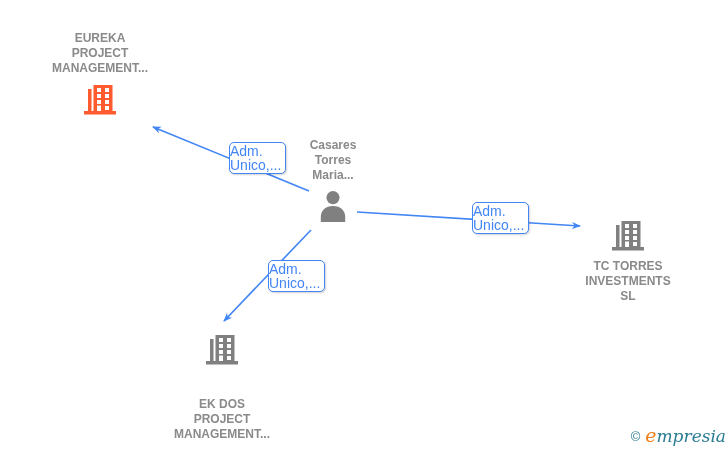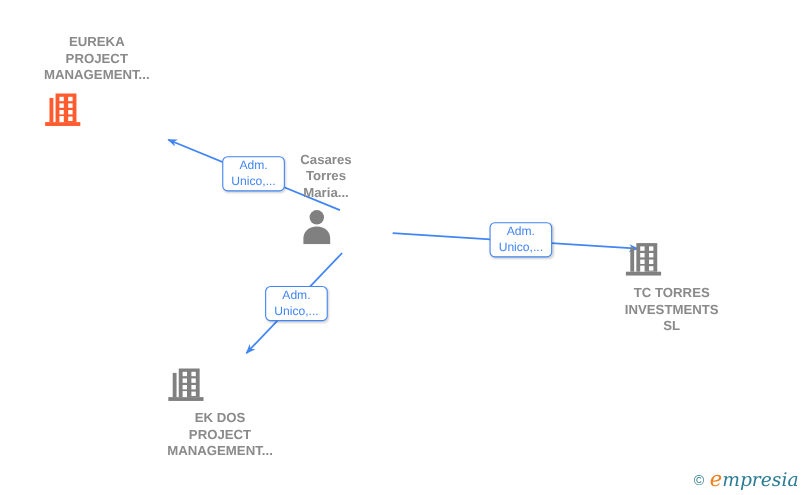--- a/index.html
+++ b/index.html
@@ -8,44 +8,44 @@
     width:728px;height:450px;
     background:#ffffff;
     overflow:hidden;
     font-family:"Liberation Sans", sans-serif;
   }
   .edges{position:absolute;left:0;top:0;width:728px;height:450px;}
   .edges line{stroke:#4285f4;stroke-width:1.6;fill:none;}
 
   .node{
     position:absolute;
-    display:flex;flex-direction:column;align-items:flex-start;
+    display:flex;flex-direction:column;align-items:center;
     width:120px;text-align:center;
     cursor:pointer;
   }
   .node-label{
     color:#8a8a8a;font-size:12px;font-weight:bold;line-height:15px;
   }
   .node-label span{display:block;}
   .node-icon{flex:0 0 auto;}
   .icon-gap-below{margin-top:7px;}
   .icon-gap-above{margin-bottom:6px;}
 
   .edge-label{
     position:absolute;
     width:55px;
     background:#ffffff;
     border:1px solid #4285f4;
     border-radius:5px;
     box-shadow:1px 1px 2px rgba(0,0,0,0.18);
     color:#4285f4;
-    font-size:11px;line-height:14px;
-    text-align:center;
+    font-size:14px;line-height:14px;
     padding:1px 0;
     cursor:pointer;
+    margin-left:27px;
   }
   .edge-label span{display:block;}
 
   .watermark{
     position:absolute;right:2px;bottom:3px;
     font-family:"DejaVu Serif", serif;
     font-style:italic;
     font-size:17px;line-height:20px;
     white-space:nowrap;
     text-align:center;
@@ -128,21 +128,21 @@
       <span>Casares</span>
       <span>Torres</span>
       <span>Maria...</span>
     </div>
     <svg class="node-icon icon-gap-below" width="30" height="32" viewBox="0 0 32 34" fill="#808080">
       <circle cx="16" cy="8" r="7"></circle>
       <path d="M16,17 c-8,0 -13,5 -13,11.5 L3,34 L29,34 L29,28.5 c0,-6.5 -5,-11.5 -13,-11.5 z"></path>
     </svg>
   </div>
 
-  <div class="node" style="left:152px;top:333px;">
+  <div class="node" style="left:162px;top:333px;gap:24px;">
     <svg class="node-icon icon-gap-above" width="34" height="34" viewBox="0 0 34 34" fill="#808080">
       <rect x="1" y="28" width="32" height="3.5"></rect>
       <rect x="5" y="6" width="3.5" height="22"></rect>
       <rect x="10.5" y="2" width="19" height="26"></rect>
       <g fill="#ffffff">
         <rect x="14" y="5" width="4" height="4"></rect>
           <rect x="22" y="5" width="4" height="4"></rect>
         <rect x="14" y="11" width="4" height="4"></rect>
           <rect x="22" y="11" width="4" height="4"></rect>
         <rect x="14" y="17" width="4" height="4"></rect>

